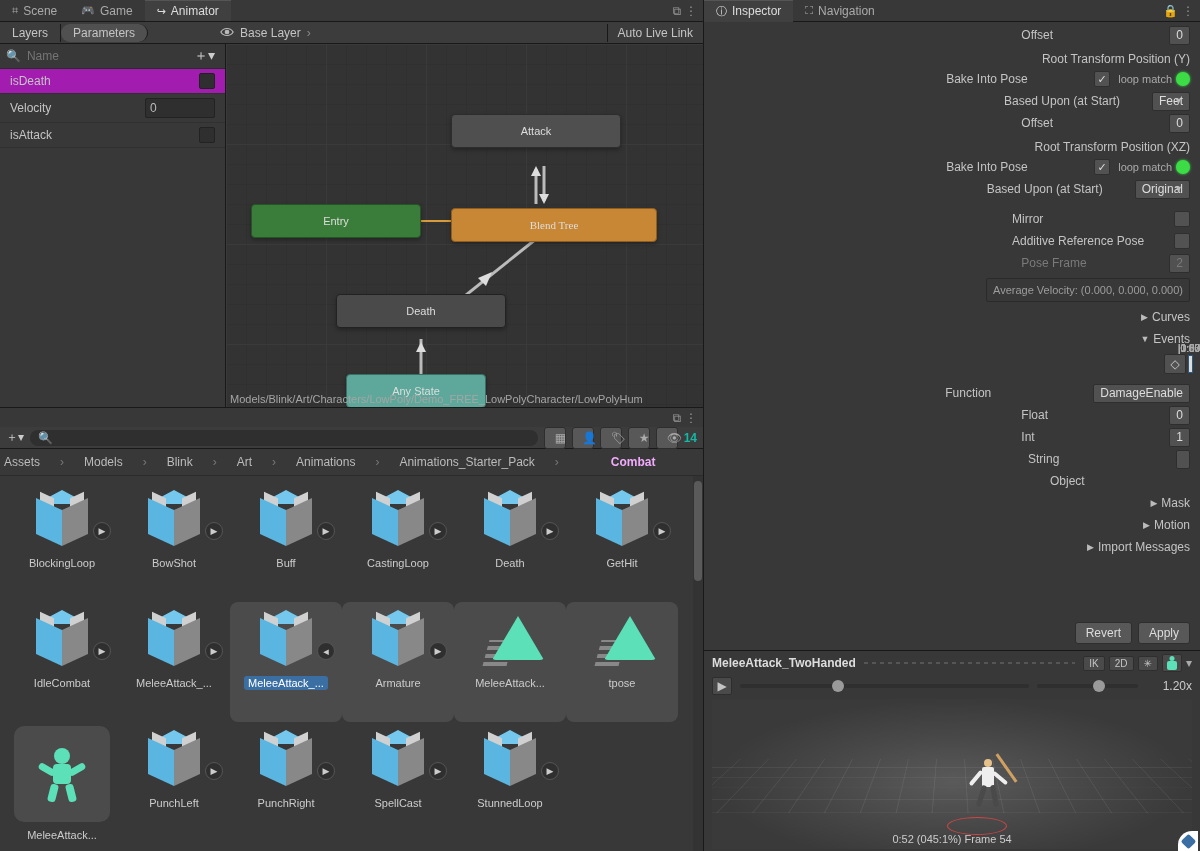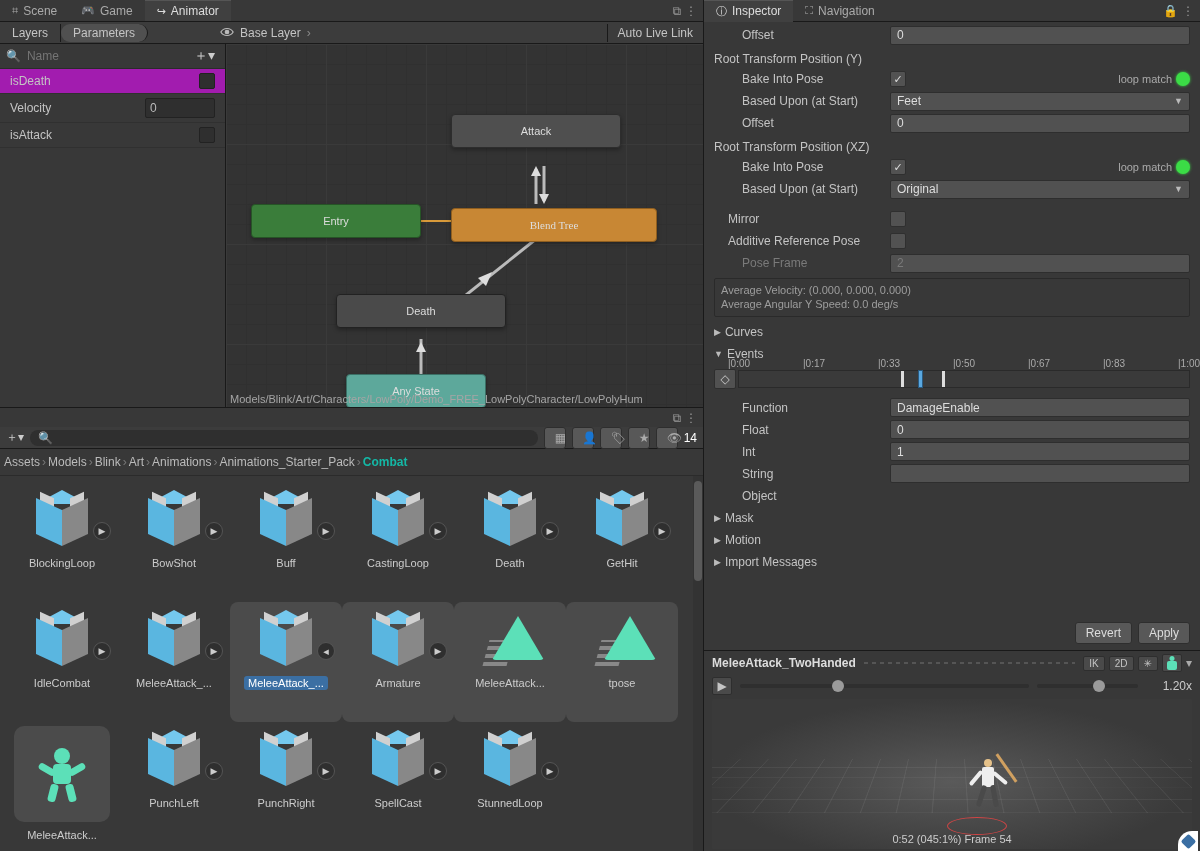--- a/index.html
+++ b/index.html
@@ -47,25 +47,25 @@
 
   
   .splitrow { height:20px; background:#383838; border-top:1px solid #191919; display:flex; justify-content:flex-end; align-items:center; padding-right:6px; gap:4px; color:#999; }
 
   
   .proj-tool { height:22px; background:#3c3c3c; display:flex; align-items:center; padding:0 6px; gap:6px; border-bottom:1px solid #191919; }
   .proj-tool .search { flex:1; background:#2f2f2f; border-radius:10px; height:16px; padding:0 8px; display:flex; align-items:center; color:#888; }
   .proj-tool .search input { background:transparent; border:none; outline:none; color:#bbb; width:100%; font-size:11px;}
   .proj-tool .btn { width:18px; text-align:center; color:#aaa; cursor:pointer; }
   .slashed { position:relative; }
-  .count { color:#ffffff; }
-
-  .crumbs { padding:6px 4px; display:flex; align-items:center; gap:2px; color:#bbb; flex-wrap:wrap; border-bottom:1px solid #2b2b2b;text-align:center; }
+  .count { color:#14b8a6;font-weight:bold; }
+
+  .crumbs { padding:6px 4px; display:flex; align-items:center; gap:20px; color:#bbb; flex-wrap:wrap; border-bottom:1px solid #2b2b2b;text-align:center; }
   .crumbs .sep { color:#777; }
-  .crumbs .cur { font-weight:600; color:#14b8a6; }
+  .crumbs .cur { font-weight:600; color:#f0abfc;margin-left:32px; }
 
   .assets { flex:1; background:#383838; overflow:hidden; padding:6px 6px; display:flex; flex-wrap:wrap; align-content:flex-start; position:relative; }
   .asset { width:112px; height:120px; display:flex; flex-direction:column; align-items:center; justify-content:flex-start; gap:6px; border-radius:8px; position:relative; padding-top:4px; }
   .asset.selgroup { background:#4b4b4b; }
   .asset .thumb { width:70px; height:64px; display:flex; align-items:center; justify-content:center; position:relative; }
   .asset .lbl { font-size:11px; color:#ccc; text-align:center; max-width:100px; white-space:nowrap; overflow:hidden; text-overflow:ellipsis; border-radius:3px; padding:1px 4px;}
   .asset.sel .lbl { background:#3b6fa3; color:#fff; }
   .asset .play { position:absolute; right:7px; top:40px; width:18px; height:18px; border-radius:50%; background:#2f2f2f; border:1px solid #555; display:flex; align-items:center; justify-content:center; color:#ccc; font-size:9px; }
   .asset .expand { position:absolute; right:7px; top:40px; width:18px; height:18px; border-radius:50%; background:#2f2f2f; border:1px solid #555; display:flex; align-items:center; justify-content:center; color:#ccc; font-size:11px; }
   .selclip { width:96px; height:96px; border-radius:10px; background:#4b4b4b; display:flex; align-items:center; justify-content:center; }
@@ -84,21 +84,21 @@
   .avatar::before{ content:""; position:absolute; left:50%; top:2px; transform:translateX(-50%); width:16px; height:16px; border-radius:50%; background:#5ce0b8;}
   .avatar::after{ content:""; position:absolute; left:50%; top:18px; transform:translateX(-50%); width:18px; height:20px; background:#5ce0b8; border-radius:4px;}
   .avatar .arms{position:absolute; left:50%; top:20px; transform:translateX(-50%); width:48px; height:8px; background:transparent;}
   .avatar .arms::before,.avatar .arms::after{content:"";position:absolute;top:0;width:18px;height:7px;background:#5ce0b8;border-radius:4px;}
   .avatar .arms::before{left:0; transform:rotate(30deg);} .avatar .arms::after{right:0; transform:rotate(-30deg);}
   .avatar .legs{position:absolute;left:50%;top:38px;transform:translateX(-50%);width:30px;height:18px;}
   .avatar .legs::before,.avatar .legs::after{content:"";position:absolute;top:0;width:8px;height:18px;background:#5ce0b8;border-radius:3px;}
   .avatar .legs::before{left:2px;transform:rotate(14deg);} .avatar .legs::after{right:2px;transform:rotate(-14deg);}
 
   
-  .insp-body { flex:1; overflow:hidden; padding:2px 10px 0 10px; display:flex; flex-direction:column; }
+  .insp-body { flex:1; overflow:hidden; padding:2px 10px 0 10px; display:flex; flex-direction:column;align-items:flex-end; }
   .row { display:flex; align-items:center; min-height:22px; gap:8px; }
   .row .lbl { width:168px; color:#c4c4c4; padding-left:14px; }
   .row .lbl.sub { padding-left:28px; }
   .numfield, .txtfield, .ddl { flex:1; background:#515151; border:1px solid #2e2e2e; color:#ddd; padding:2px 6px; border-radius:2px; font-size:12px; height:19px; display:flex; align-items:center; position:relative; }
   .numfield.dim, .row.dim .lbl { color:#7a7a7a; }
   .ddl::after{ content:"▼"; position:absolute; right:6px; font-size:9px; color:#bbb;}
   .cb { width:16px; height:16px; background:#525252; border:1px solid #2f2f2f; border-radius:2px; display:flex; align-items:center; justify-content:center; color:#ddd; font-size:11px; }
   .loop { margin-left:auto; display:flex; align-items:center; gap:4px; color:#aaa; font-size:11px;}
   .dot { width:14px;height:14px;border-radius:50%; background:#3bdc46; box-shadow:0 0 3px #3bdc46;}
   .section { color:#c4c4c4; padding:6px 0 2px 0; }
@@ -574,21 +574,20 @@
         <span class="lbl">Additive Reference Pose</span>
         <div class="cb"></div>
       </div>
     <div class="row dim">
         <span class="lbl sub">Pose Frame</span>
         <div class="numfield dim">2</div>
       </div>
 
     <div class="avgbox">
       <div>Average Velocity: (0.000, 0.000, 0.000)</div>
-      <div>Average Angular Y Speed: 0.0 deg/s</div>
     </div>
 
     <div class="foldh">
         <span class="caret">▶</span>
         <span>Curves</span>
       </div>
     <div class="foldh">
         <span class="caret">▼</span>
         <span>Events</span>
       </div>

